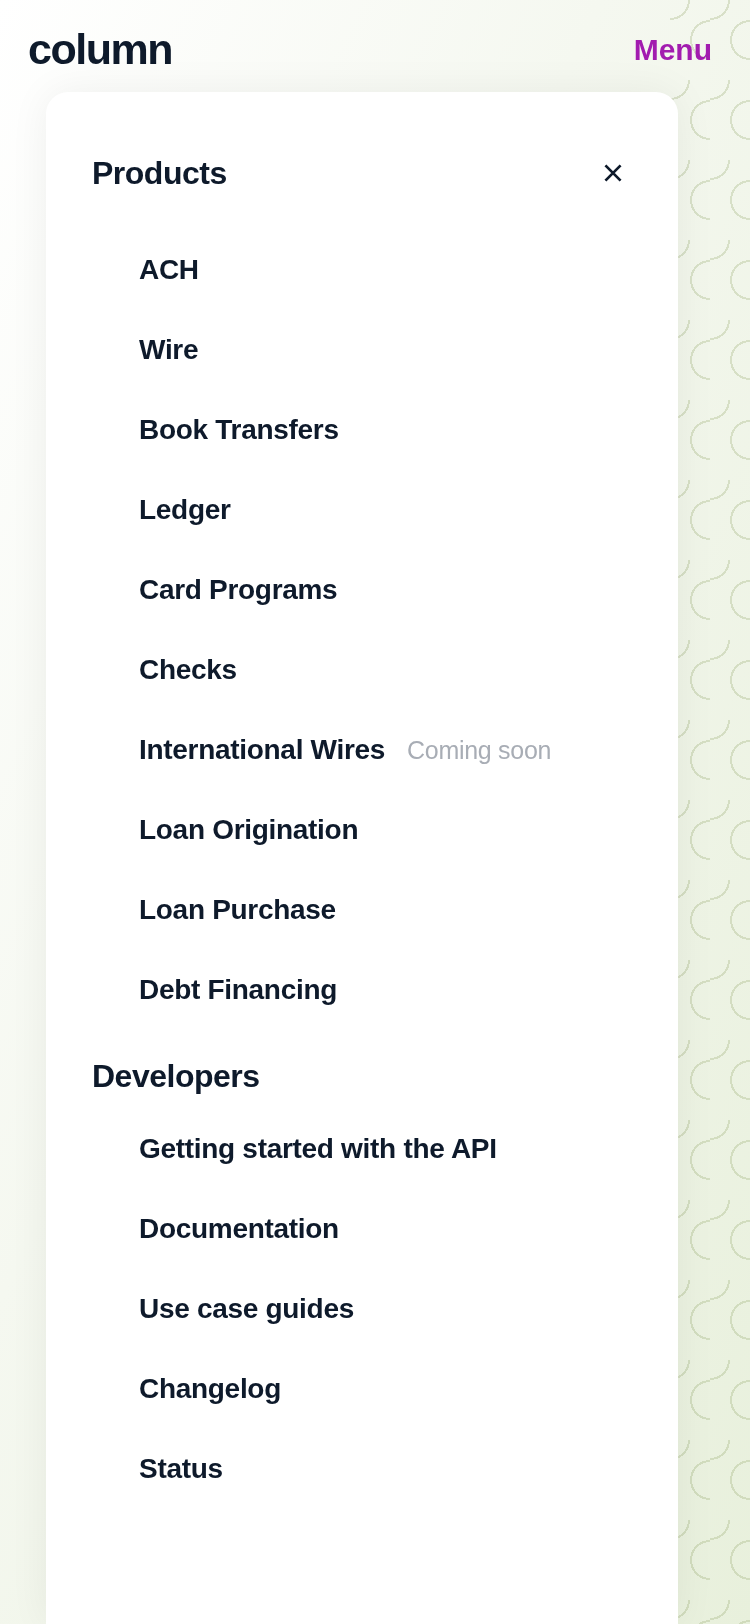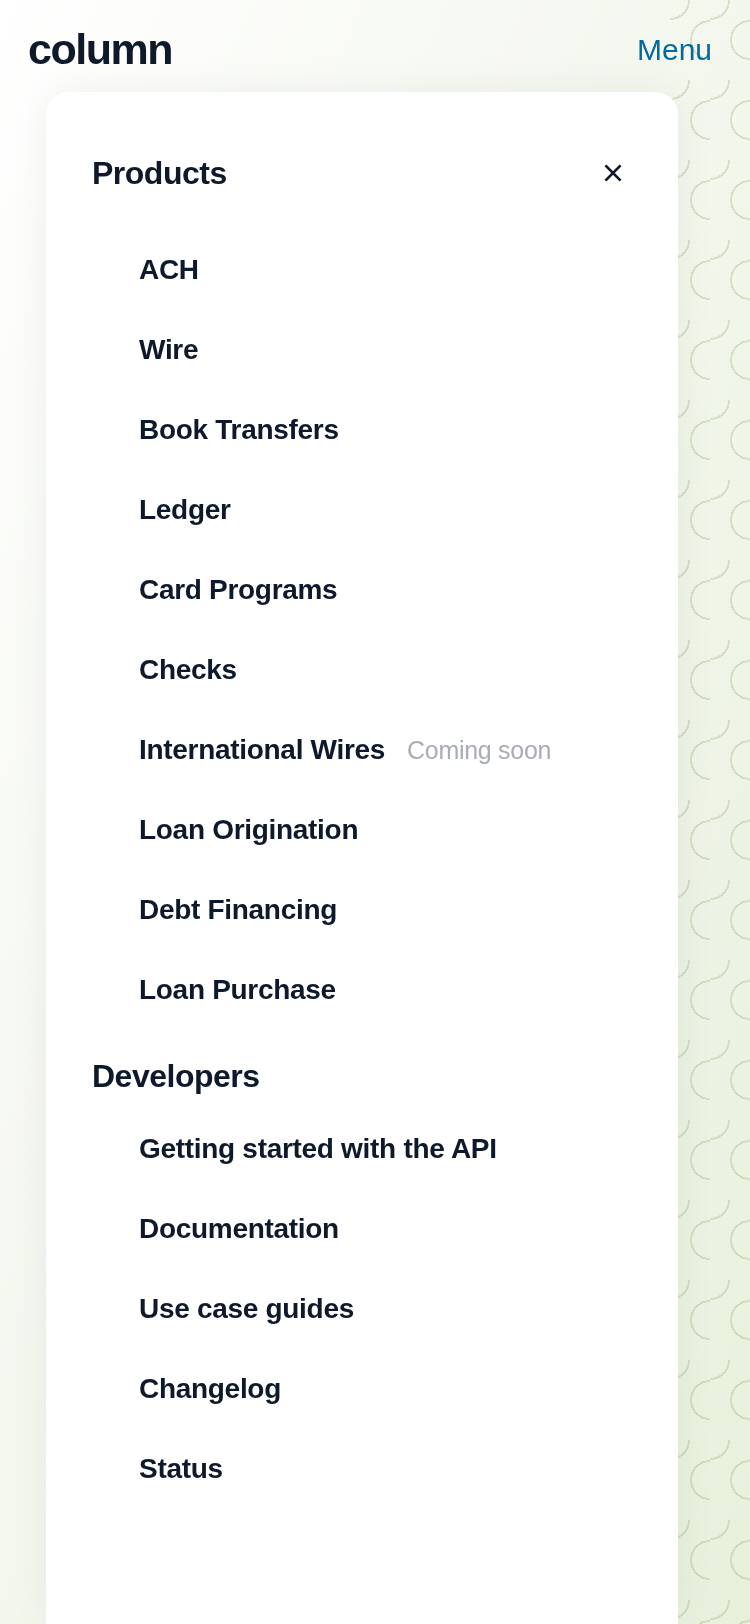--- a/index.html
+++ b/index.html
@@ -38,22 +38,22 @@
     }
     .logo {
       font-size: 43px;
       font-weight: 700;
       color: #0e1a2b;
       letter-spacing: -1.5px;
       line-height: 1;
     }
     .menu-btn {
       font-size: 30px;
-      font-weight: 400;
-      color: #0369a1;
+      font-weight: 700;
+      color: #a21caf;
       background: none;
       border: none;
       cursor: pointer;
     }
     .panel {
       position: absolute;
       top: 92px;
       left: 46px;
       right: 72px;
       bottom: 0;
@@ -174,25 +174,25 @@
       <span>Checks</span>
     </li>
     <li class="nav-item">
       <span>International Wires</span>
       <span class="badge">Coming soon</span>
     </li>
     <li class="nav-item">
       <span>Loan Origination</span>
     </li>
     <li class="nav-item">
+      <span>Loan Purchase</span>
+    </li>
+    <li class="nav-item">
       <span>Debt Financing</span>
     </li>
-    <li class="nav-item">
-      <span>Loan Purchase</span>
-    </li>
   </ul>
 
   <div class="section-title">Developers</div>
 
   <ul class="nav-list">
     <li class="nav-item">
       <span>Getting started with the API</span>
     </li>
     <li class="nav-item">
       <span>Documentation</span>

